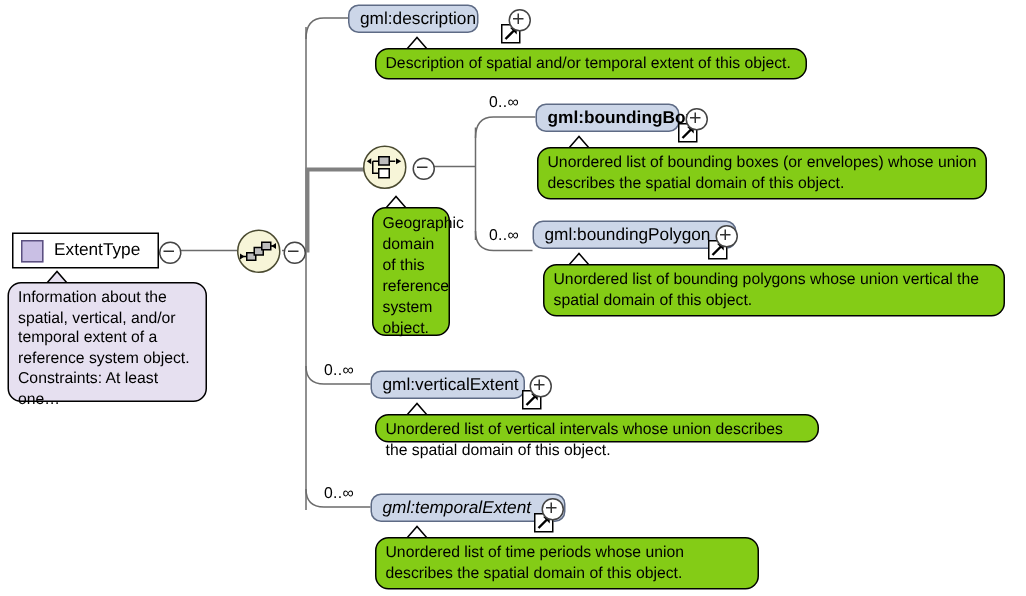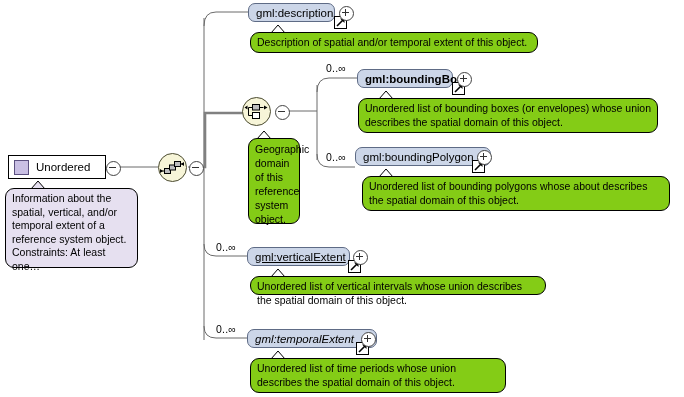--- a/index.html
+++ b/index.html
@@ -134,21 +134,21 @@
       <path d="M317,154 Q317,167 329,167 H355"></path>
     </g>
 
     <g fill="none" stroke="#808080" stroke-width="2.6" stroke-linecap="square">
       <path d="M205,167 V113 H242"></path>
     </g>
   </svg>
 
   <div class="node typebox" style="left:8px;top:155px;width:98px;">
     <span class="sw"></span>
-    <span>Unordered</span>
+    <span>ExtentType</span>
   </div>
   <div class="toggle" style="left:106px;top:161px;"></div>
 
   <div class="ptr" style="left:30px;top:180px;">
     <svg width="18" height="10" viewBox="0 0 18 10">
       <path d="M1,9 L8,1 L15,9" fill="#e6e0f0" stroke="#000" stroke-width="1"></path>
       <path d="M0,9 H18" stroke="#e6e0f0" stroke-width="2"></path>
     </svg>
   </div>
   <div class="bubble lav" style="left:5px;top:188px;width:133px;height:80px;">Information about the spatial, vertical, and/or temporal extent of a reference system object. Constraints: At least one…</div>
@@ -165,21 +165,21 @@
         <path d="M21.5,10 H25"></path>
       </g>
       <g fill="#000">
         <path d="M1,15 L1,19 L4,17 Z"></path>
         <path d="M25,8 L25,12 L22,10 Z"></path>
       </g>
     </svg>
   </div>
   <div class="toggle" style="left:189px;top:161px;"></div>
 
-  <div class="node elembox" style="left:248px;top:3px;width:87px;">
+  <div class="node elembox" style="left:232px;top:3px;width:87px;">
     <span>gml:description</span>
   </div>
   <div class="refbadge" style="left:334px;top:16px;">
     <svg width="9" height="9" viewBox="0 0 9 9">
       <path d="M1,8 L7,2" stroke="#000" stroke-width="1.6"></path>
       <path d="M8.5,0.5 L8.5,5 L4,0.5 Z" fill="#000"></path>
     </svg>
   </div>
   <div class="toggle plus" style="left:339px;top:6px;"></div>
   <div class="ptr" style="left:270px;top:24px;">
@@ -247,24 +247,24 @@
       <path d="M8.5,0.5 L8.5,5 L4,0.5 Z" fill="#000"></path>
     </svg>
   </div>
   <div class="toggle plus" style="left:477px;top:150px;"></div>
   <div class="ptr" style="left:378px;top:168px;">
     <svg width="18" height="10" viewBox="0 0 18 10">
       <path d="M1,9 L8,1 L15,9" fill="#fff" stroke="#000" stroke-width="1"></path>
       <path d="M0,9 H18" stroke="#fff" stroke-width="2"></path>
     </svg>
   </div>
-  <div class="bubble" style="left:362px;top:176px;width:308px;height:35px;">Unordered list of bounding polygons whose about describes the spatial domain of this object.</div>
+  <div class="bubble" style="left:362px;top:176px;width:308px;height:35px;">Unordered list of bounding polygons whose union vertical the spatial domain of this object.</div>
 
   <div class="card" style="left:216px;top:241px;">0..∞</div>
-  <div class="node elembox" style="left:247px;top:247px;width:103px;text-decoration:underline;">
+  <div class="node elembox" style="left:247px;top:247px;width:103px;">
     <span>gml:verticalExtent</span>
   </div>
   <div class="refbadge" style="left:348px;top:260px;">
     <svg width="9" height="9" viewBox="0 0 9 9">
       <path d="M1,8 L7,2" stroke="#000" stroke-width="1.6"></path>
       <path d="M8.5,0.5 L8.5,5 L4,0.5 Z" fill="#000"></path>
     </svg>
   </div>
   <div class="toggle plus" style="left:353px;top:250px;"></div>
   <div class="ptr" style="left:270px;top:268px;">

